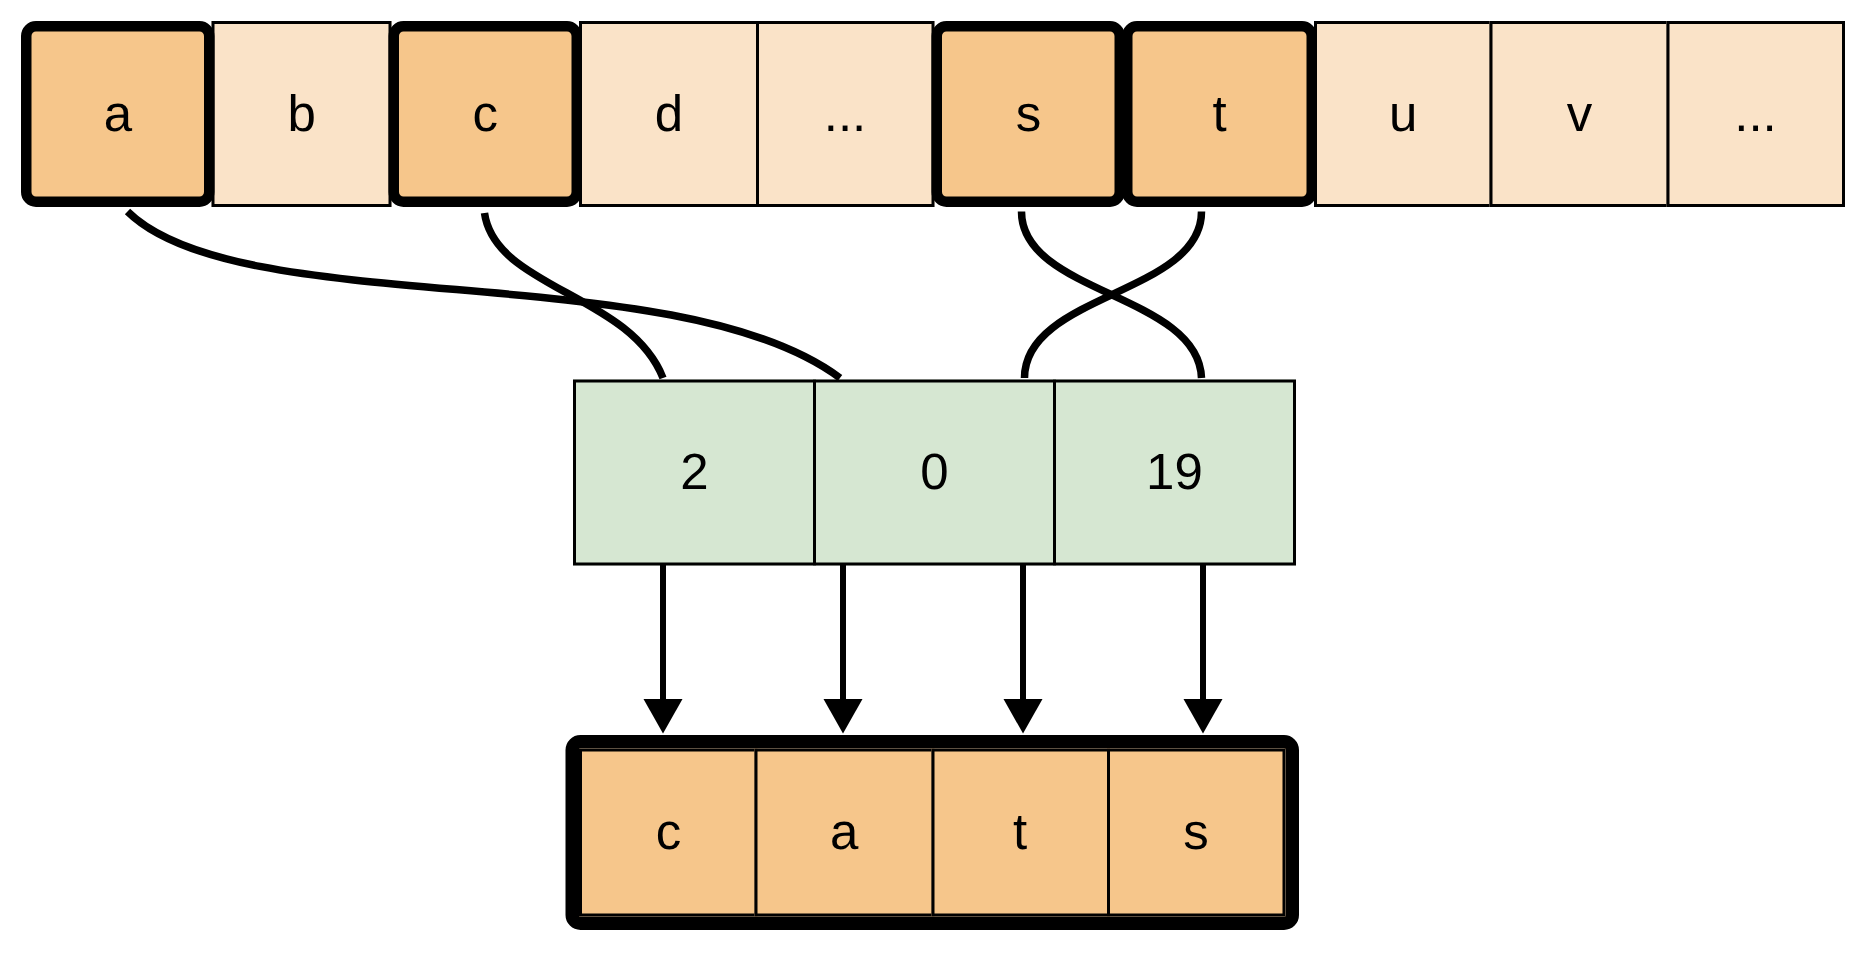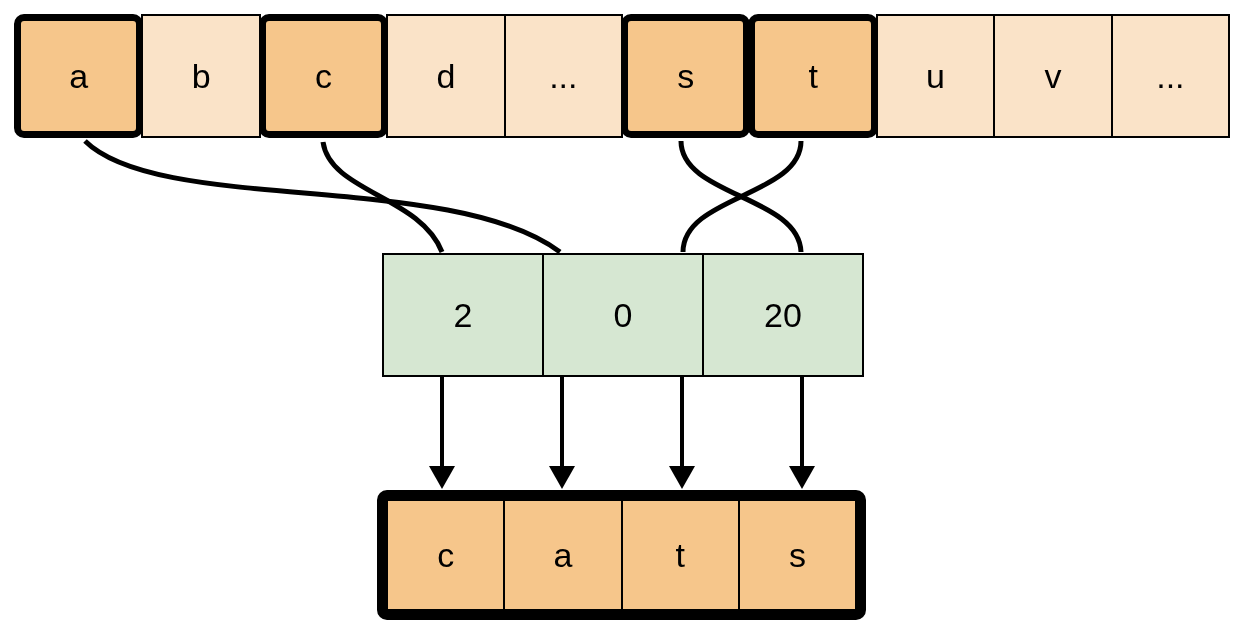--- a/index.html
+++ b/index.html
@@ -118,21 +118,21 @@
   </div>
 
   <div class="row index-row">
     <div class="cell index">
         <span>2</span>
       </div>
     <div class="cell index">
         <span>0</span>
       </div>
     <div class="cell index">
-        <span>20</span>
+        <span>19</span>
       </div>
   </div>
 
   <div class="output-wrap">
     <div class="cell output">
         <span>c</span>
       </div>
     <div class="cell output">
         <span>a</span>
       </div>

